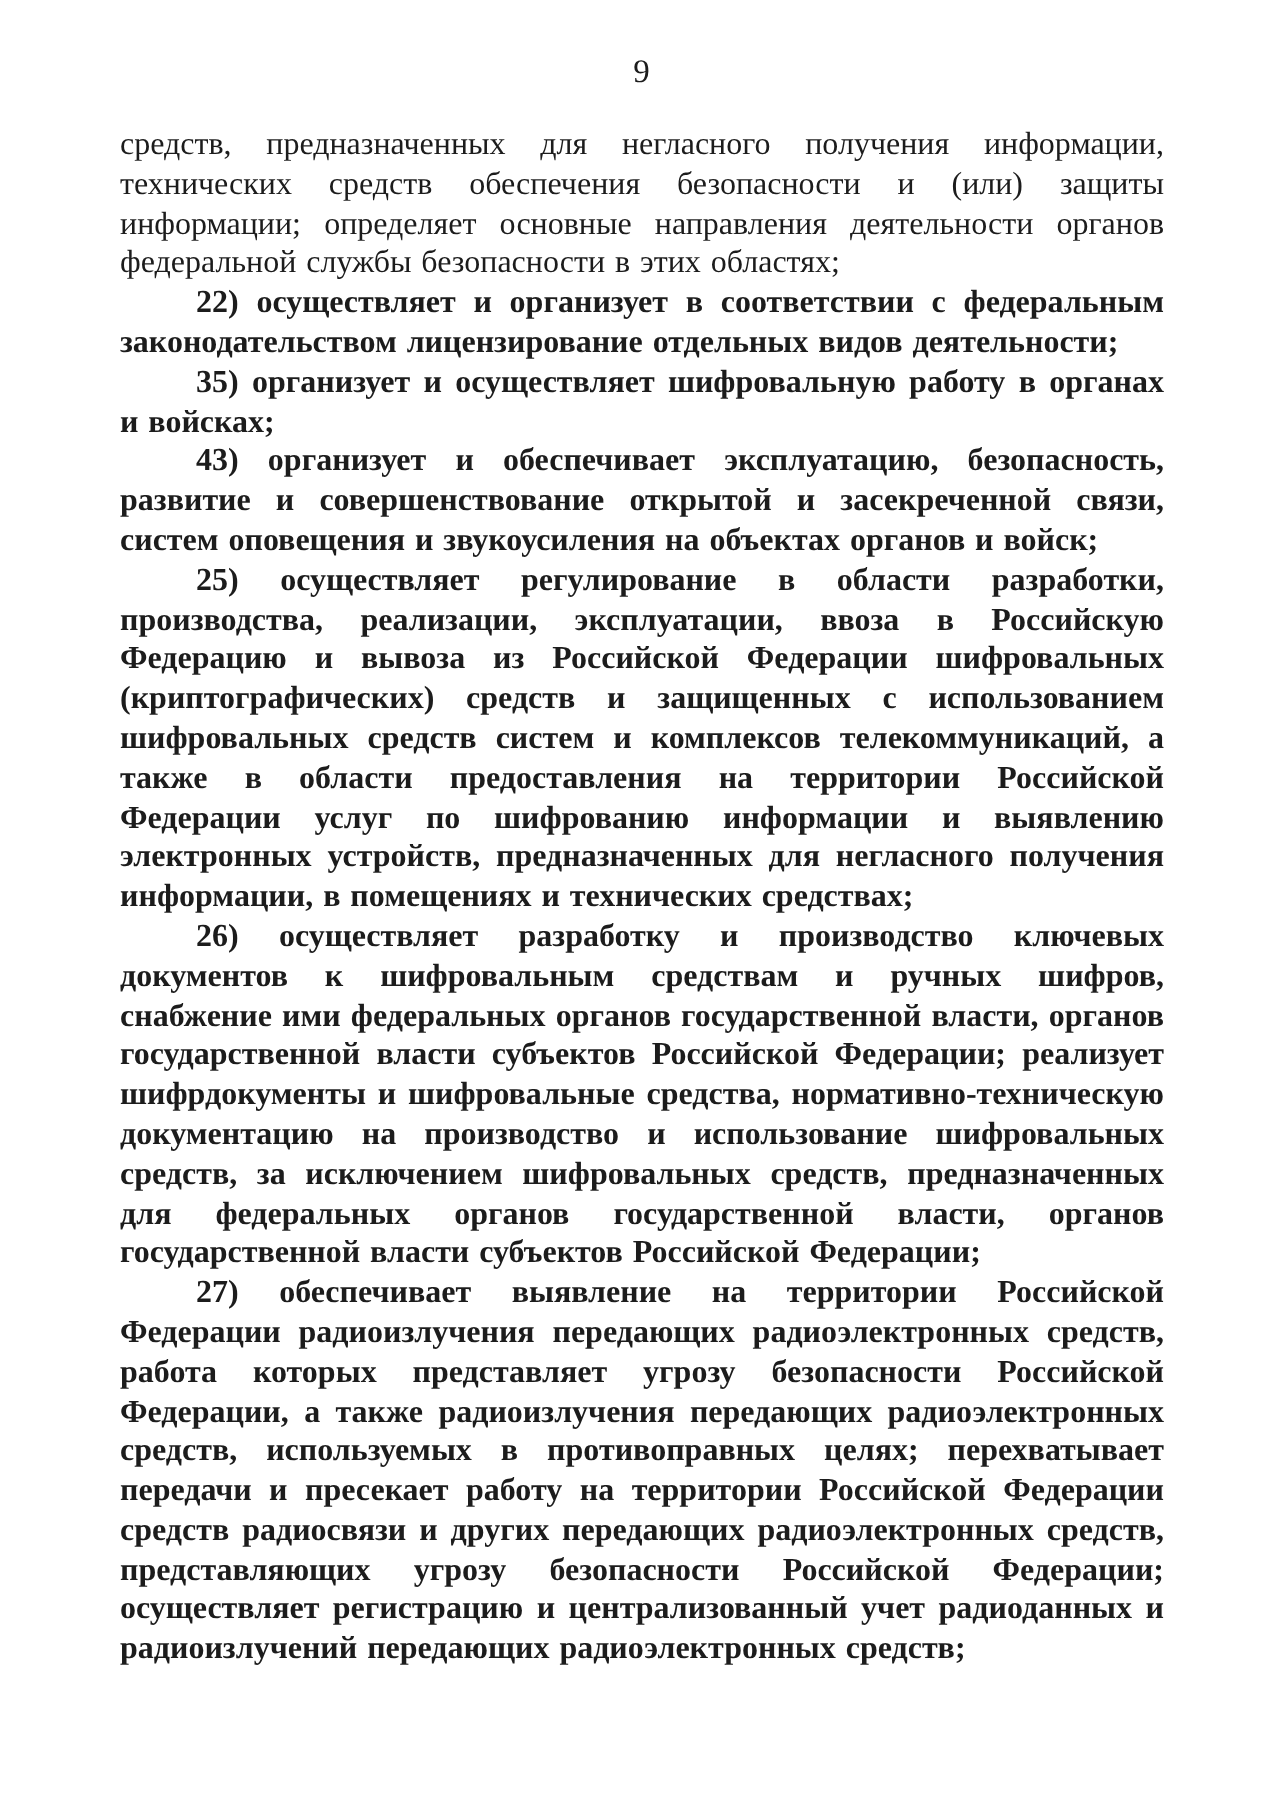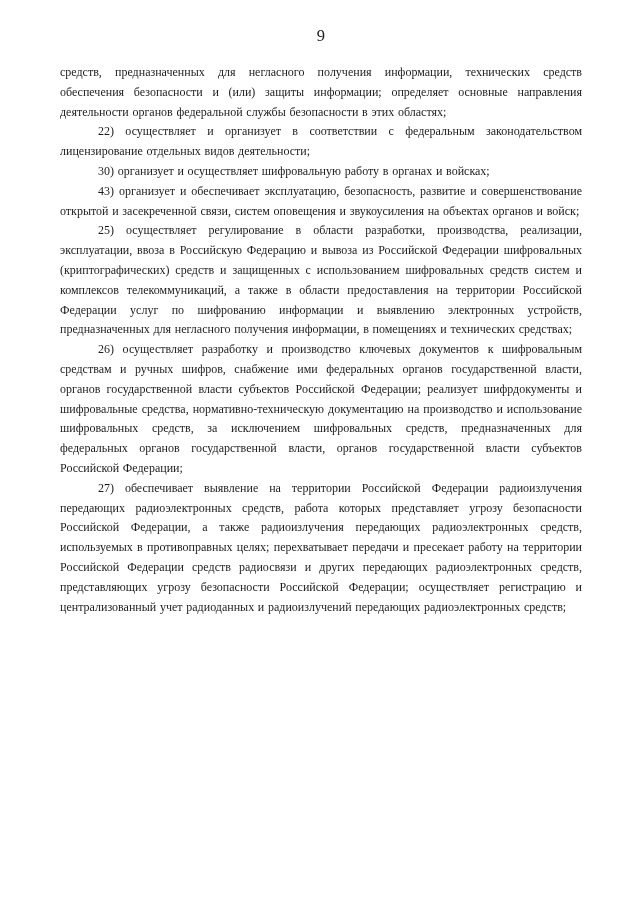--- a/index.html
+++ b/index.html
@@ -24,42 +24,43 @@
     text-align: center;
     font-size: 16.5px;
     line-height: 20px;
     letter-spacing: 0.5px;
   }
   .doc-body {
     position: absolute;
     top: 63px;
     left: 60px;
     width: 522px;
-    font-size: 12px;
+    font-size: 16px;
     line-height: 19.8px;
     text-align: justify;
     hyphens: none;
     word-spacing: 0.06em;
   }
   .doc-body p.para {
     margin: 0;
     padding: 0;
     text-indent: 0;
   }
   .doc-body p.para.indent {
     text-indent: 38px;
+    font-weight: bold;
   }
 </style>
 </head>
 <body>
 
 <div class="page">
   <div class="page-number">9</div>
   <div class="doc-body">
       <p class="para">средств, предназначенных для негласного получения информации, технических средств обеспечения безопасности и (или) защиты информации; определяет основные направления деятельности органов федеральной службы безопасности в этих областях;</p>
       <p class="para indent">22) осуществляет и организует в соответствии с федеральным законодательством лицензирование отдельных видов деятельности;</p>
-      <p class="para indent">30) организует и осуществляет шифровальную работу в органах и войсках;</p>
+      <p class="para indent">35) организует и осуществляет шифровальную работу в органах и войсках;</p>
       <p class="para indent">43) организует и обеспечивает эксплуатацию, безопасность, развитие и совершенствование открытой и засекреченной связи, систем оповещения и звукоусиления на объектах органов и войск;</p>
       <p class="para indent">25) осуществляет регулирование в области разработки, производства, реализации, эксплуатации, ввоза в Российскую Федерацию и вывоза из Российской Федерации шифровальных (криптографических) средств и защищенных с использованием шифровальных средств систем и комплексов телекоммуникаций, а также в области предоставления на территории Российской Федерации услуг по шифрованию информации и выявлению электронных устройств, предназначенных для негласного получения информации, в помещениях и технических средствах;</p>
       <p class="para indent">26) осуществляет разработку и производство ключевых документов к шифровальным средствам и ручных шифров, снабжение ими федеральных органов государственной власти, органов государственной власти субъектов Российской Федерации; реализует шифрдокументы и шифровальные средства, нормативно-техническую документацию на производство и использование шифровальных средств, за исключением шифровальных средств, предназначенных для федеральных органов государственной власти, органов государственной власти субъектов Российской Федерации;</p>
       <p class="para indent">27) обеспечивает выявление на территории Российской Федерации радиоизлучения передающих радиоэлектронных средств, работа которых представляет угрозу безопасности Российской Федерации, а также радиоизлучения передающих радиоэлектронных средств, используемых в противоправных целях; перехватывает передачи и пресекает работу на территории Российской Федерации средств радиосвязи и других передающих радиоэлектронных средств, представляющих угрозу безопасности Российской Федерации; осуществляет регистрацию и централизованный учет радиоданных и радиоизлучений передающих радиоэлектронных средств;</p>
     </div>
 </div>
 
 </body></html>

